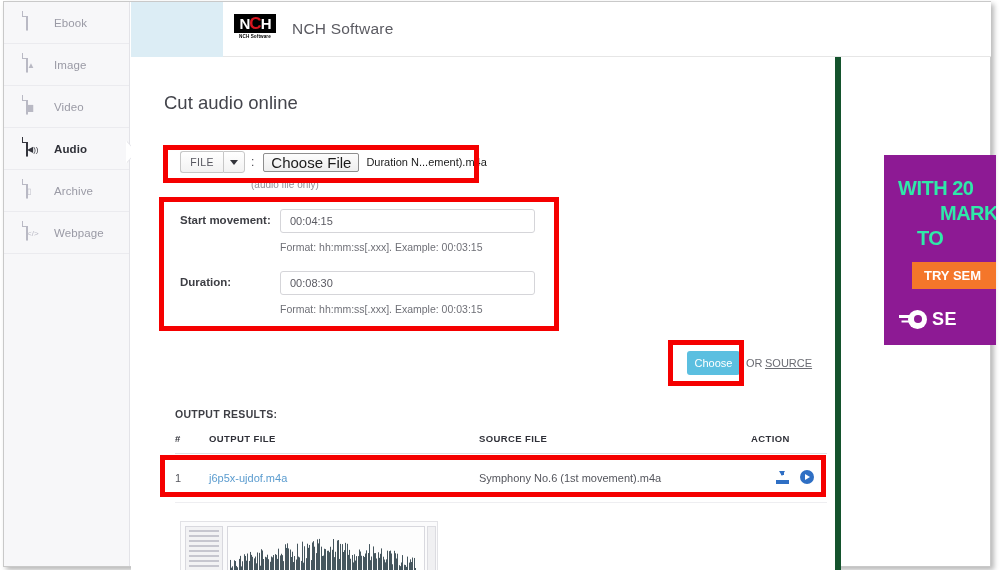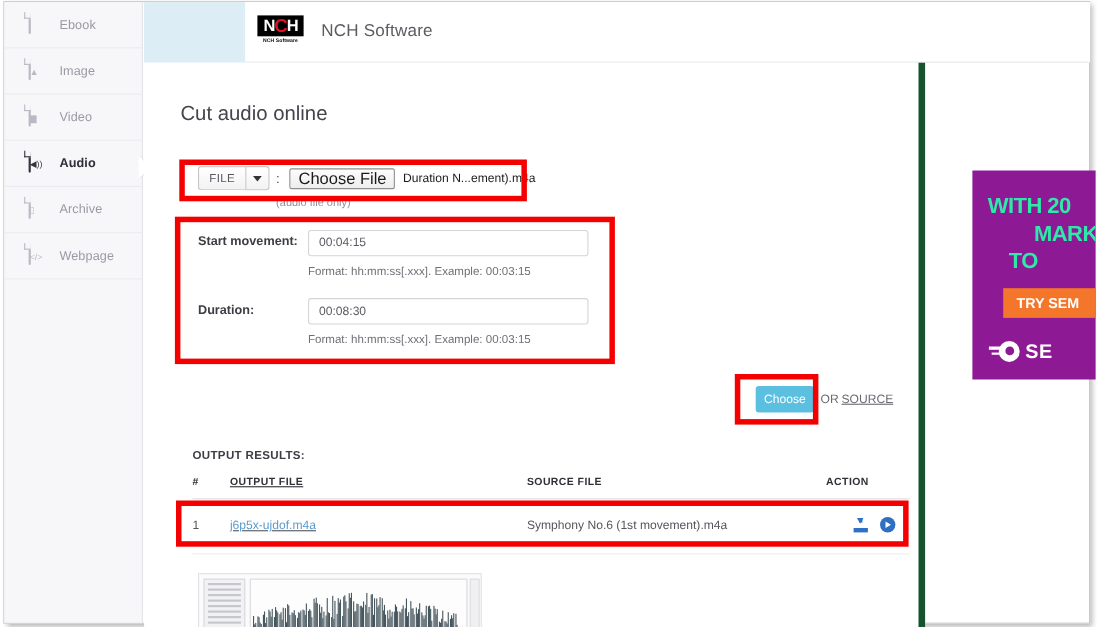--- a/index.html
+++ b/index.html
@@ -328,21 +328,21 @@
     padding: 4px 0 9px 0;
     border-bottom: 1px solid #dfdfe3;
   }
   #results-table td {
     font-size: 11px;
     color: #55565d;
     padding: 16px 0 16px 0;
     border-bottom: 1px solid #eeeef1;
   }
   .col-num  { width: 34px; }
-  .col-out  { width: 270px; text-decoration: underline; }
+  .col-out  { width: 270px; }
   .col-src  { width: 272px; }
   .col-act  { width: 76px; text-align: right; padding-right: 13px !important; }
   th.col-act { text-align: right; padding-right: 13px; margin-top: 36px; }
   .outfile-link { color: #5b9ccf; text-decoration: none; cursor: pointer; }
   .act-icons { display: inline-flex; gap: 11px; align-items: center; justify-content: flex-end; }
   .dl-ico { width: 13px; height: 13px; position: relative; cursor: pointer; }
   .dl-ico .arrow {
     position: absolute; left: 3px; top: 0;
     width: 0; height: 0;
     border-left: 3.5px solid transparent;

